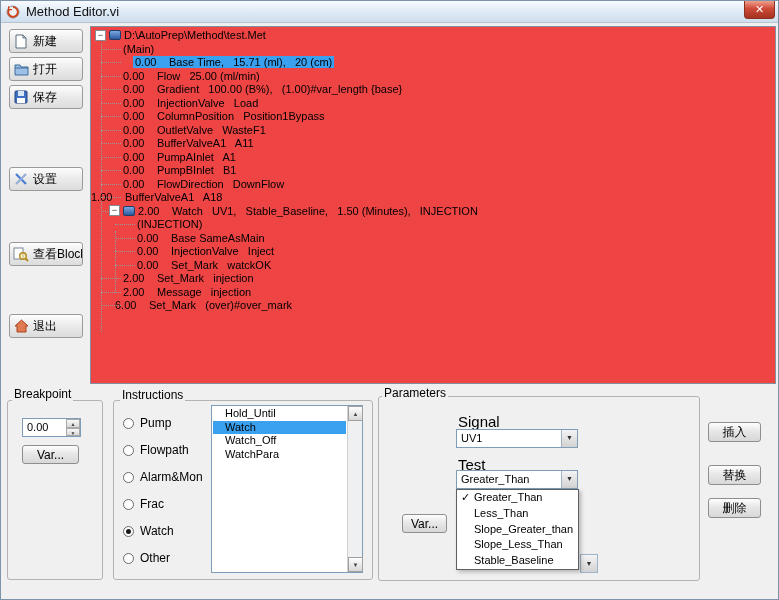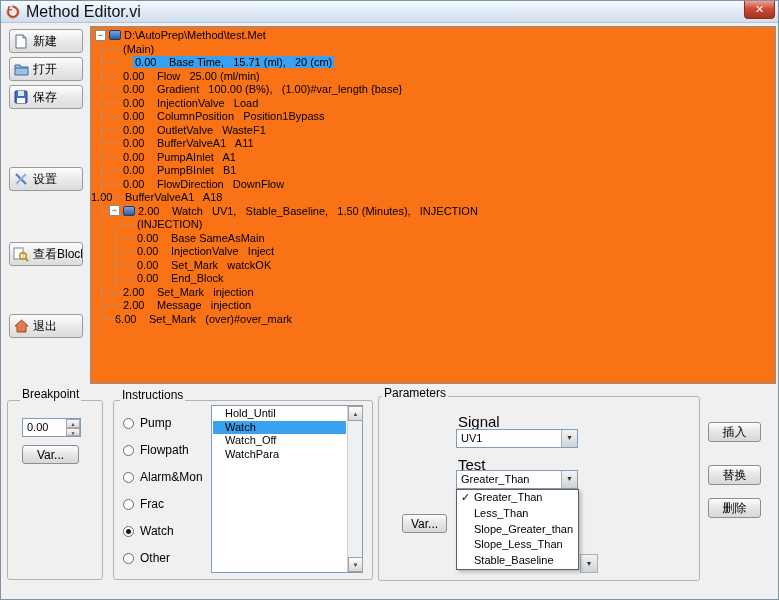--- a/index.html
+++ b/index.html
@@ -5,36 +5,36 @@
   *{margin:0;padding:0;box-sizing:border-box;}
   html,body{width:779px;height:600px;}
   body{font-family:"Liberation Sans","DejaVu Sans",sans-serif;background:#fff;}
   .window{position:relative;width:779px;height:600px;background:#f0f0f0;border:1px solid #7e93a7;overflow:hidden;}
 
   
   .titlebar{position:absolute;left:0;top:0;right:0;height:22px;
     background:linear-gradient(#f7fbfe,#dde9f5 55%,#cfdeee);
     border-bottom:1px solid #b6c4d2;display:flex;align-items:center;padding:0 5px;}
   .app-icon{width:15px;height:15px;display:inline-flex;align-items:center;}
-  .title{font-size:16px;color:#111;margin-left:5px;}
+  .title{font-size:13px;color:#111;margin-left:5px;}
   .close-btn{position:absolute;right:3px;top:0;width:31px;height:18px;
     background:linear-gradient(#efa08b,var(--close-color,#cf4a38) 45%,#a33320);
     color:#fff;font-size:11px;font-weight:bold;text-align:center;line-height:17px;
     border:1px solid #8d2f1f;border-top:none;border-radius:0 0 4px 4px;}
 
   
   .sidebar{position:absolute;left:1px;top:23px;bottom:1px;width:87px;}
   .side-btn{position:absolute;left:7px;width:74px;height:24px;display:flex;align-items:center;gap:4px;
     padding:0 3px;background:linear-gradient(#fdfdfd,#eaeaea 50%,#dcdcdc);
     border:1px solid #9a9a9a;border-radius:3px;font-size:12px;font-family:inherit;overflow:hidden;}
   .side-icon{flex:0 0 16px;height:16px;display:flex;align-items:center;justify-content:center;}
   .side-label{white-space:nowrap;}
 
   
-  .tree{position:absolute;left:89px;top:25px;width:686px;height:358px;background:#f97316;
+  .tree{position:absolute;left:89px;top:25px;width:686px;height:358px;background:#ef4444;
     border:1px solid #828f9c;padding-top:2px;font-size:11px;overflow:hidden;}
   .tree-row{position:relative;height:13.5px;line-height:13.5px;white-space:pre;}
   .tree-row .time{display:inline-block;width:34px;}
   .hl{background:var(--sel-color,#3aa0f0);padding:0 2px;margin-left:-2px;}
   .expander{display:inline-block;width:11px;height:11px;border:1px solid #848b92;background:#fff;
     line-height:9px;font-size:9px;text-align:center;vertical-align:middle;margin-right:3px;
     position:relative;top:-1px;z-index:1;color:#333;}
   .book-icon{display:inline-block;width:12px;height:10px;background:linear-gradient(#7aa7e0,#2c5a9e);
     border:1px solid #1f3c6a;border-radius:2px;vertical-align:middle;margin-right:3px;position:relative;top:-1px;z-index:1;}
   .vline{position:absolute;width:0;border-left:1px dotted #9a9a9a;}
@@ -172,27 +172,26 @@
       <div class="tree-row" style="padding-left: 32px;"><span class="stub" style="left: 10px; width: 20px;"></span><span><span class="time">0.00</span><span class="txt">BufferValveA1   A11</span></span></div>
       <div class="tree-row" style="padding-left: 32px;"><span class="stub" style="left: 10px; width: 20px;"></span><span><span class="time">0.00</span><span class="txt">PumpAInlet   A1</span></span></div>
       <div class="tree-row" style="padding-left: 32px;"><span class="stub" style="left: 10px; width: 20px;"></span><span><span class="time">0.00</span><span class="txt">PumpBInlet   B1</span></span></div>
       <div class="tree-row" style="padding-left: 32px;"><span class="stub" style="left: 10px; width: 20px;"></span><span><span class="time">0.00</span><span class="txt">FlowDirection   DownFlow</span></span></div>
       <div class="tree-row" style=""><span class="stub" style="left: 10px; width: 20px;"></span><span><span class="time">1.00</span><span class="txt">BufferValveA1   A18</span></span></div>
       <div class="tree-row" style="padding-left: 18px;"><span class="stub" style="left: 10px; width: 7px;"></span><span class="expander">−</span><span class="book-icon"></span><span><span class="time">2.00</span><span class="txt">Watch   UV1,   Stable_Baseline,   1.50 (Minutes),   INJECTION</span></span></div>
       <div class="tree-row" style="padding-left: 46px;"><span class="stub" style="left: 24px; width: 20px;"></span><span><span class="txt">(INJECTION)</span></span></div>
       <div class="tree-row" style="padding-left: 46px;"><span class="stub" style="left: 24px; width: 20px;"></span><span><span class="time">0.00</span><span class="txt">Base SameAsMain</span></span></div>
       <div class="tree-row" style="padding-left: 46px;"><span class="stub" style="left: 24px; width: 20px;"></span><span><span class="time">0.00</span><span class="txt">InjectionValve   Inject</span></span></div>
       <div class="tree-row" style="padding-left: 46px;"><span class="stub" style="left: 24px; width: 20px;"></span><span><span class="time">0.00</span><span class="txt">Set_Mark   watckOK</span></span></div>
-      <div class="tree-row" style="padding-left: 46px;"><span class="stub" style="left: 24px; width: 20px;"></span><span><span class="time">0.00</span><span class="txt">End_Block</span></span></div>
       <div class="tree-row" style="padding-left: 32px;"><span class="stub" style="left: 10px; width: 20px;"></span><span><span class="time">2.00</span><span class="txt">Set_Mark   injection</span></span></div>
       <div class="tree-row" style="padding-left: 32px;"><span class="stub" style="left: 10px; width: 20px;"></span><span><span class="time">2.00</span><span class="txt">Message   injection</span></span></div>
       <div class="tree-row" style="padding-left: 24px;"><span class="stub" style="left: 10px; width: 20px;"></span><span><span class="time">6.00</span><span class="txt">Set_Mark   (over)#over_mark</span></span></div>
     </div>
 
-  <div class="group-label" style="left:11px;top:386px;margin-left:8px;">Breakpoint</div>
+  <div class="group-label" style="left:11px;top:386px;">Breakpoint</div>
   <div class="group-box" style="left:6px;top:399px;width:96px;height:180px;"></div>
   <div class="spinner">
     <span class="spin-val">0.00</span>
     <span class="spin-btns">
       <span class="spin-up">▲</span>
       <span class="spin-down">▼</span>
     </span>
   </div>
   <button class="btn" style="left:21px;top:444px;width:57px;height:19px;">Var...</button>
 

